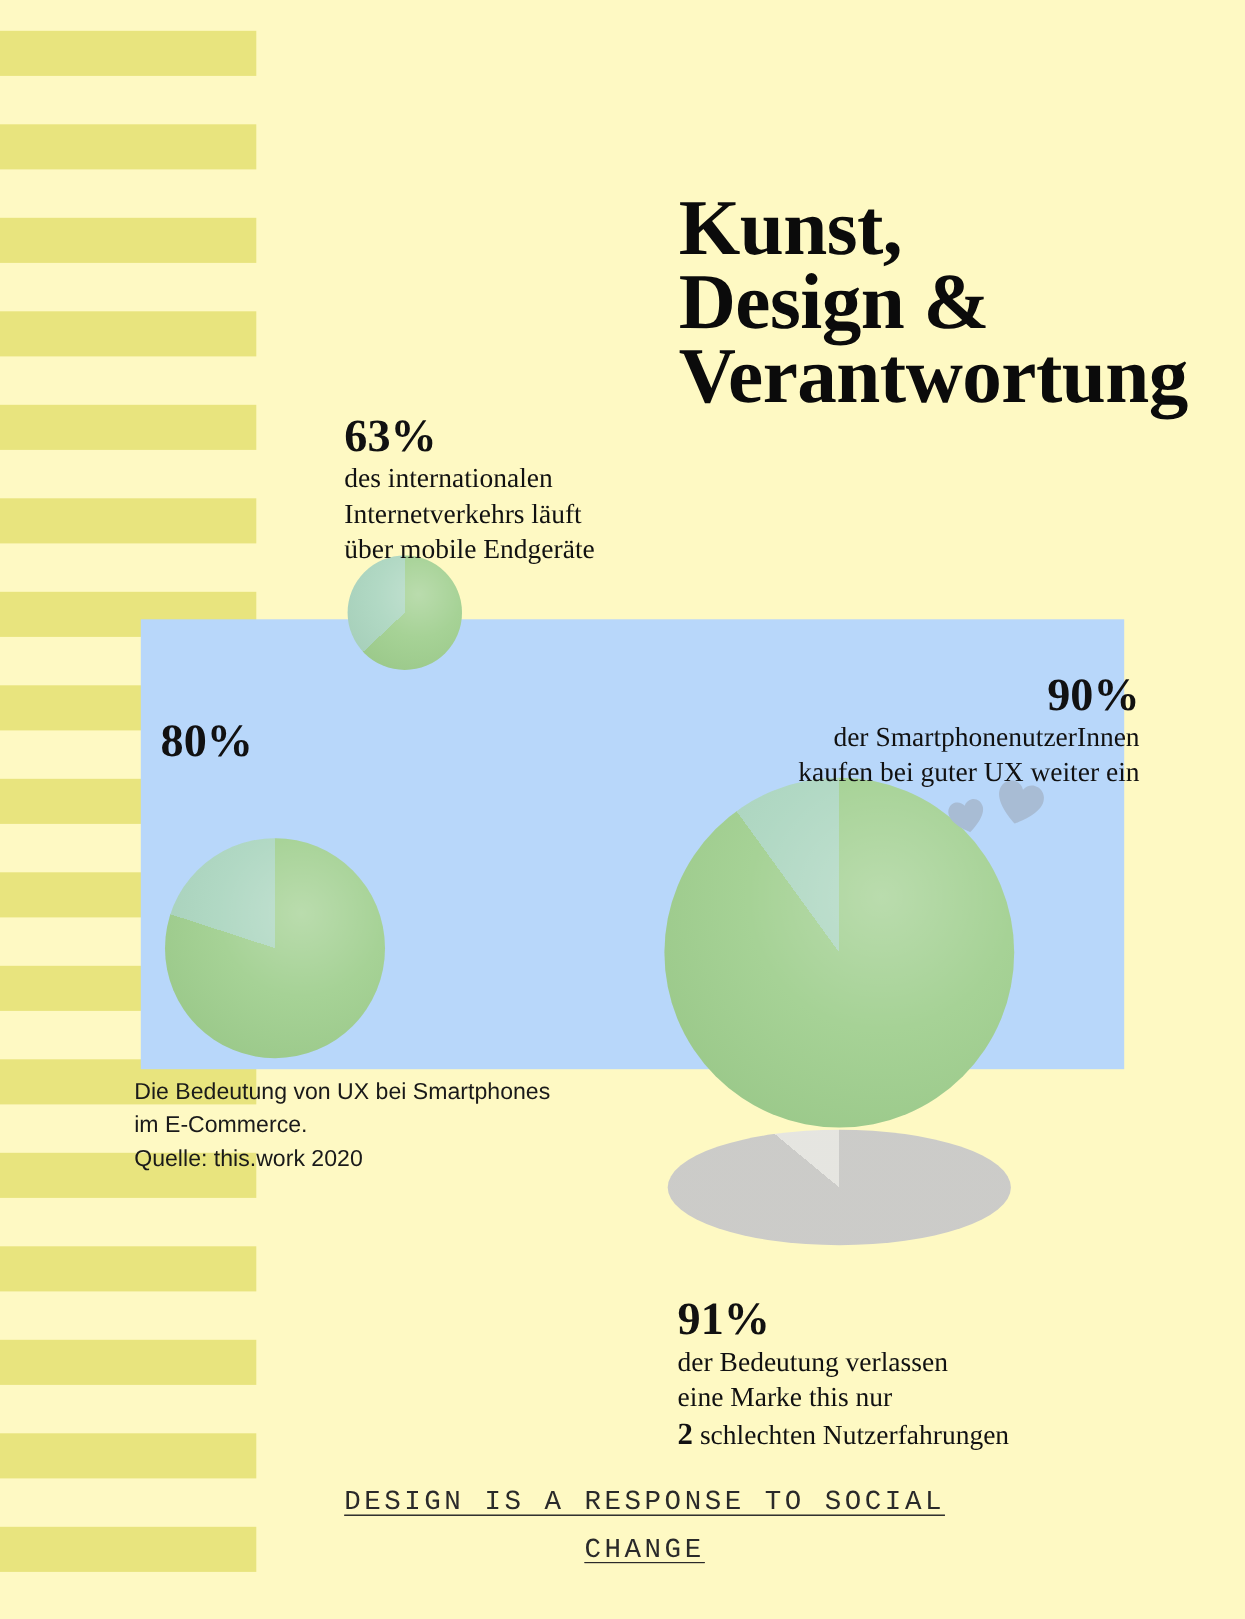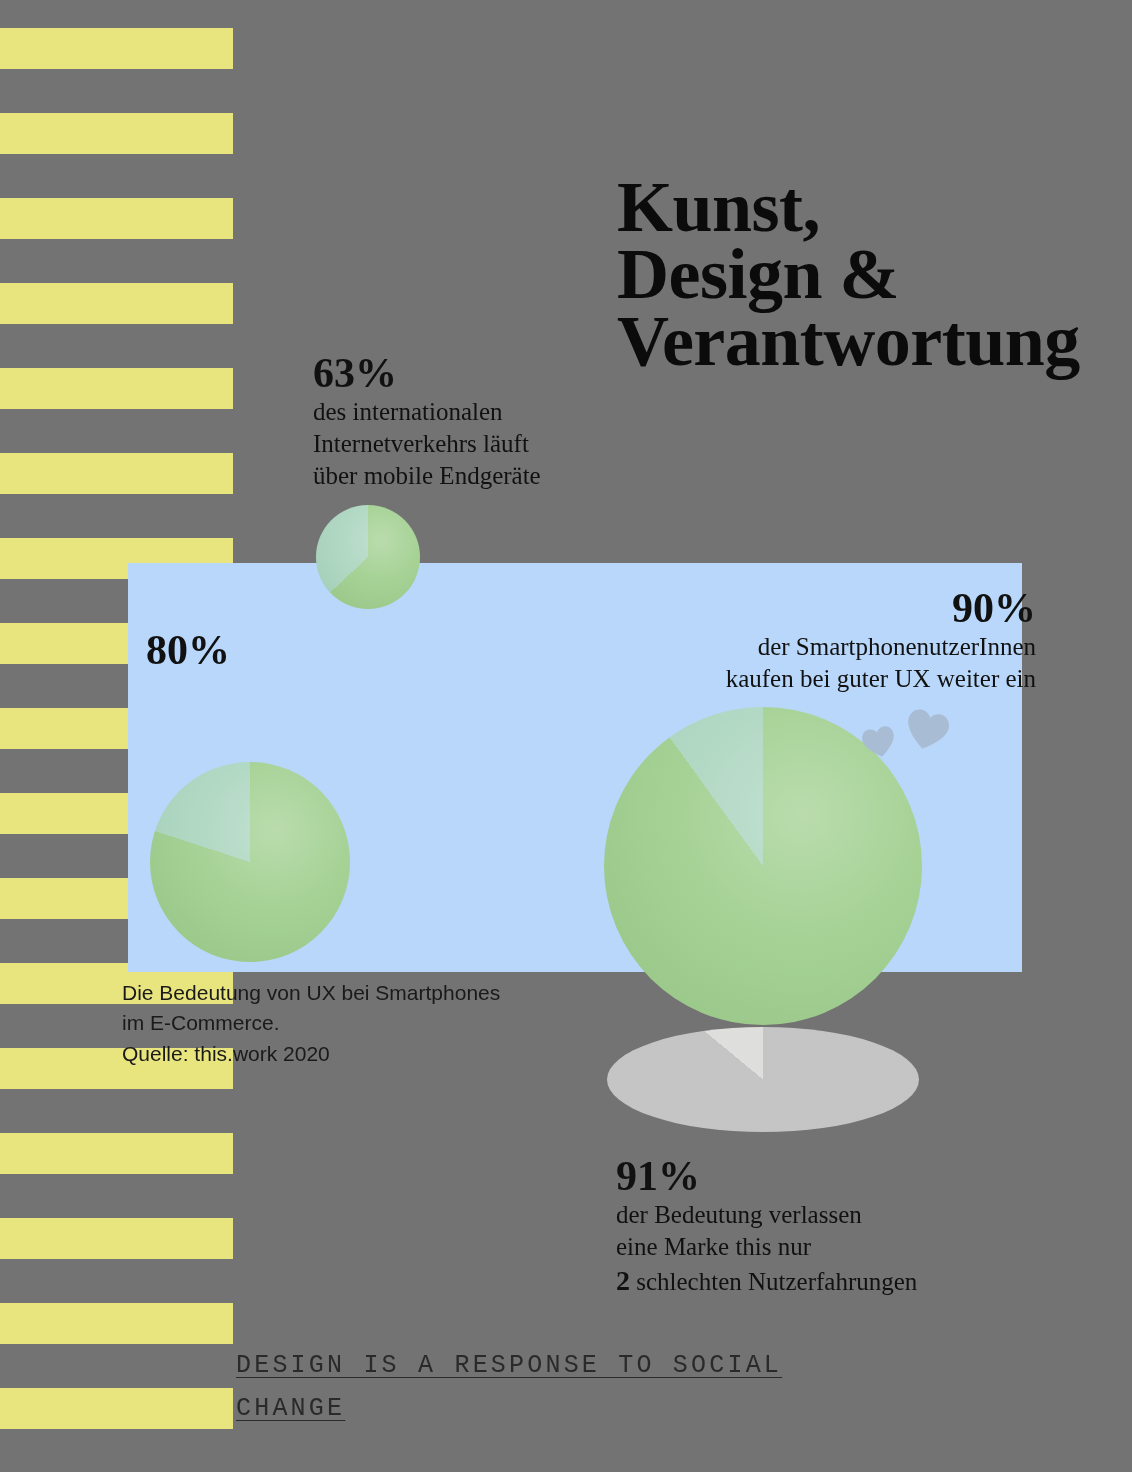--- a/index.html
+++ b/index.html
@@ -5,21 +5,21 @@
   html, body {
     margin: 0;
     padding: 0;
     background: #ffffff;
   }
   #poster {
     position: relative;
     width: 1132px;
     height: 1472px;
     overflow: hidden;
-    background: #737373;
+    background: #fef9c3;
     font-family: "Liberation Serif", "DejaVu Serif", serif;
     color: #111111;
   }
 
   
   .stripe-band {
     position: absolute;
     left: 0;
     top: 0;
     width: 233px;
@@ -56,20 +56,21 @@
     line-height: 0.93;
     letter-spacing: -0.5px;
     color: #0b0b0b;
     white-space: pre-line;
   }
 
   
   .stat {
     position: absolute;
     z-index: 6;
+    margin-top: 24px;
   }
   .stat .big {
     font-size: 42px;
     font-weight: 700;
     line-height: 1.02;
     letter-spacing: 0px;
     display: block;
   }
   .stat .lines {
     font-size: 25px;
@@ -144,20 +145,21 @@
     position: absolute;
     left: 236px;
     top: 1344px;
     width: 700px;
     z-index: 6;
     font-family: "Liberation Mono", "DejaVu Sans Mono", monospace;
     font-size: 25px;
     line-height: 1.72;
     letter-spacing: 3.2px;
     color: #2a2a2a;
+    text-align: center;
   }
   .quote span {
     display: inline;
     text-decoration: underline;
     text-underline-offset: 5px;
     text-decoration-thickness: 1px;
   }
   .quote .qline { display: block; }
 </style>
 </head>

